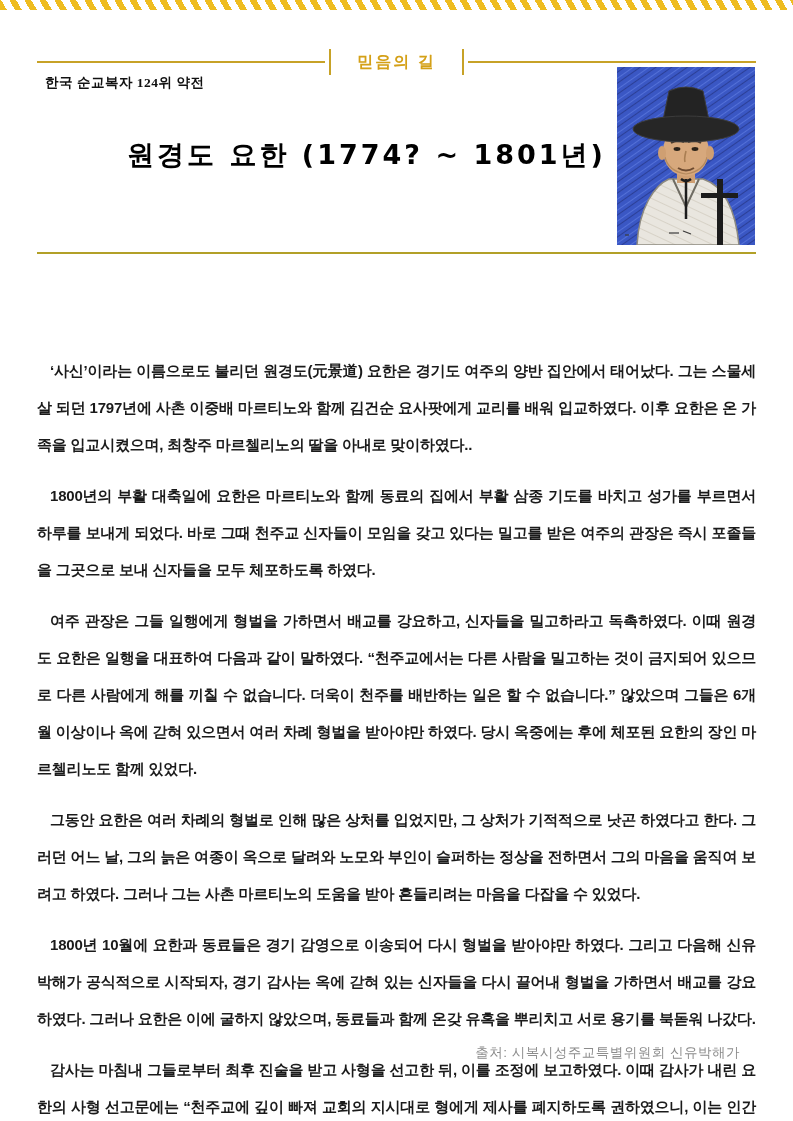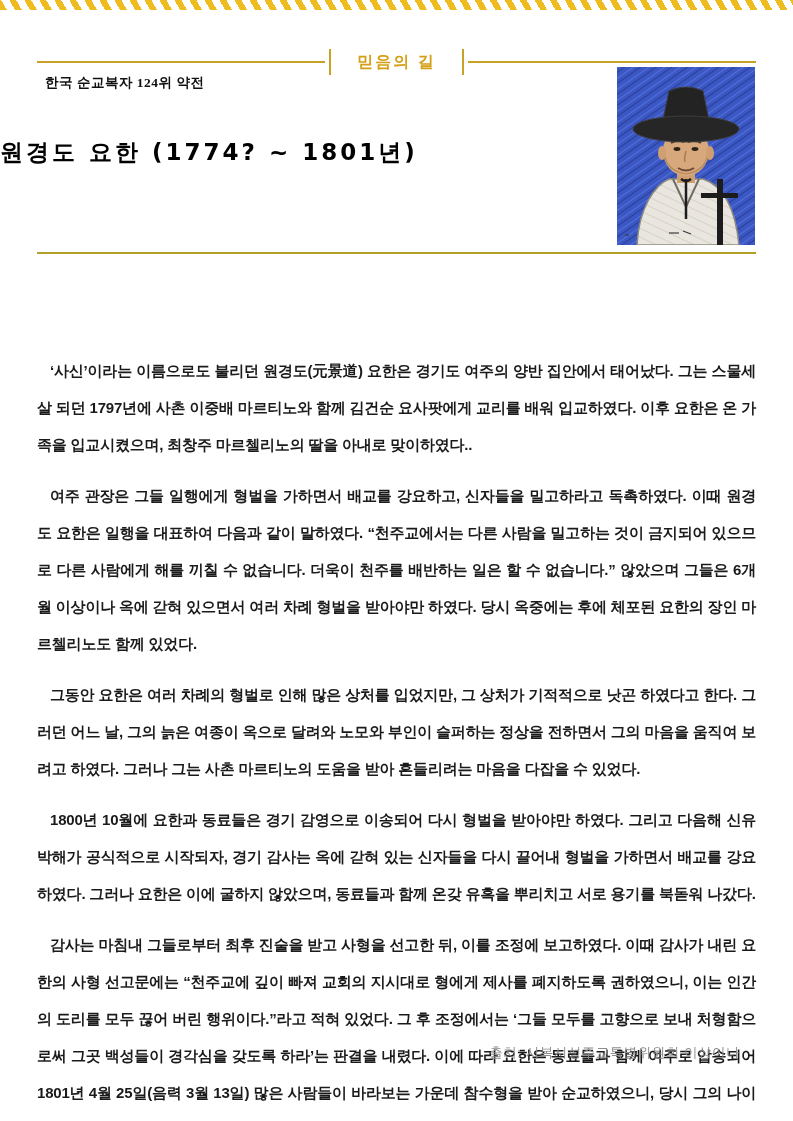--- a/index.html
+++ b/index.html
@@ -29,22 +29,22 @@
   }
   .subtitle {
     position:absolute; left:45px; top:74px;
     font-size:13.5px; font-weight:700; color:#111111; letter-spacing:0.5px;font-family:Liberation Serif, serif;
   }
   .portrait {
     position:absolute; left:617px; top:67px; width:138px; height:178px;
     display:block;
   }
   .doc-title {
-    position:absolute; left:0; top:137px; width:733px; text-align:left;
-    font-size:23px; font-weight:900; color:#000000; letter-spacing:3px;
+    position:absolute; left:0; top:137px; width:733px; text-align:center;
+    font-size:27px; font-weight:900; color:#000000; letter-spacing:3px;
     font-family:"DejaVu Sans","Liberation Sans",sans-serif;
   }
   .separator {
     position:absolute; left:37px; top:252px; width:719px; height:0;
     border-top:2px solid #b2a028;
   }
   .body-text {
     position:absolute; left:37px; top:352px; width:719px;
   }
   .body-text p {
@@ -127,21 +127,22 @@
       <line x1="8" y1="168" x2="12" y2="168"></line>
     </g>
   </svg>
 
   <h1 class="doc-title">원경도 요한 (1774? ~ 1801년)</h1>
 
   <div class="separator"></div>
 
   <div class="body-text">
     <p>‘사신’이라는 이름으로도 불리던 원경도(元景道) 요한은 경기도 여주의 양반 집안에서 태어났다. 그는 스물세 살 되던 1797년에 사촌 이중배 마르티노와 함께 김건순 요사팟에게 교리를 배워 입교하였다. 이후 요한은 온 가족을 입교시켰으며, 최창주 마르첼리노의 딸을 아내로 맞이하였다..</p>
+    <p>1800년의 부활 대축일에 요한은 마르티노와 함께 동료의 집에서 부활 삼종 기도를 바치고 성가를 부르면서 하루를 보내게 되었다. 바로 그때 천주교 신자들이 모임을 갖고 있다는 밀고를 받은 여주의 관장은 즉시 포졸들을 그곳으로 보내 신자들을 모두 체포하도록 하였다.</p>
     <p>여주 관장은 그들 일행에게 형벌을 가하면서 배교를 강요하고, 신자들을 밀고하라고 독촉하였다. 이때 원경도 요한은 일행을 대표하여 다음과 같이 말하였다. “천주교에서는 다른 사람을 밀고하는 것이 금지되어 있으므로 다른 사람에게 해를 끼칠 수 없습니다. 더욱이 천주를 배반하는 일은 할 수 없습니다.” 않았으며 그들은 6개월 이상이나 옥에 갇혀 있으면서 여러 차례 형벌을 받아야만 하였다. 당시 옥중에는 후에 체포된 요한의 장인 마르첼리노도 함께 있었다.</p>
     <p>그동안 요한은 여러 차례의 형벌로 인해 많은 상처를 입었지만, 그 상처가 기적적으로 낫곤 하였다고 한다. 그러던 어느 날, 그의 늙은 여종이 옥으로 달려와 노모와 부인이 슬퍼하는 정상을 전하면서 그의 마음을 움직여 보려고 하였다. 그러나 그는 사촌 마르티노의 도움을 받아 흔들리려는 마음을 다잡을 수 있었다.</p>
     <p>1800년 10월에 요한과 동료들은 경기 감영으로 이송되어 다시 형벌을 받아야만 하였다. 그리고 다음해 신유박해가 공식적으로 시작되자, 경기 감사는 옥에 갇혀 있는 신자들을 다시 끌어내 형벌을 가하면서 배교를 강요하였다. 그러나 요한은 이에 굴하지 않았으며, 동료들과 함께 온갖 유혹을 뿌리치고 서로 용기를 북돋워 나갔다.</p>
     <p>감사는 마침내 그들로부터 최후 진술을 받고 사형을 선고한 뒤, 이를 조정에 보고하였다. 이때 감사가 내린 요한의 사형 선고문에는 “천주교에 깊이 빠져 교회의 지시대로 형에게 제사를 폐지하도록 권하였으니, 이는 인간의 도리를 모두 끊어 버린 행위이다.”라고 적혀 있었다. 그 후 조정에서는 ‘그들 모두를 고향으로 보내 처형함으로써 그곳 백성들이 경각심을 갖도록 하라’는 판결을 내렸다. 이에 따라 요한은 동료들과 함께 여주로 압송되어 1801년 4월 25일(음력 3월 13일) 많은 사람들이 바라보는 가운데 참수형을 받아 순교하였으니, 당시 그의 나이는 27세였다.</p>
   </div>
 
-  <div class="source">출처: 시복시성주교특별위원회 이상이나</div>
+  <div class="source">출처: 시복시성주교특별위원회 신유박해가</div>
 
 </div>
 
 </body></html>

